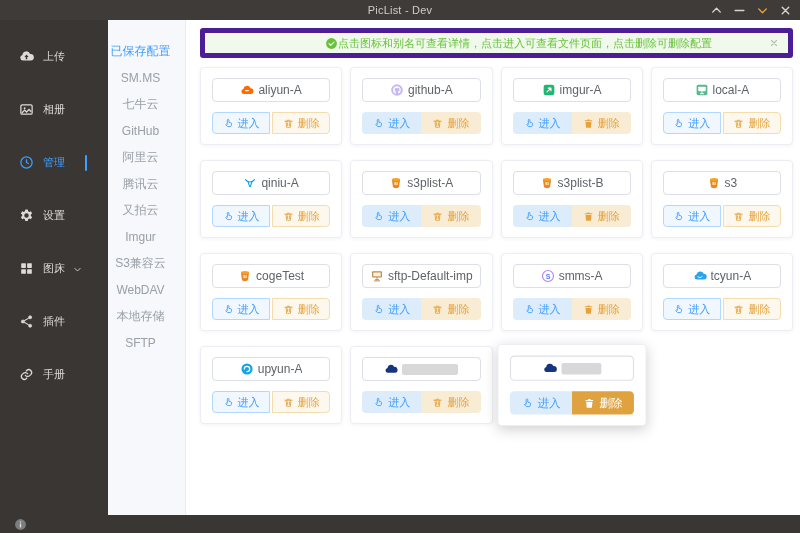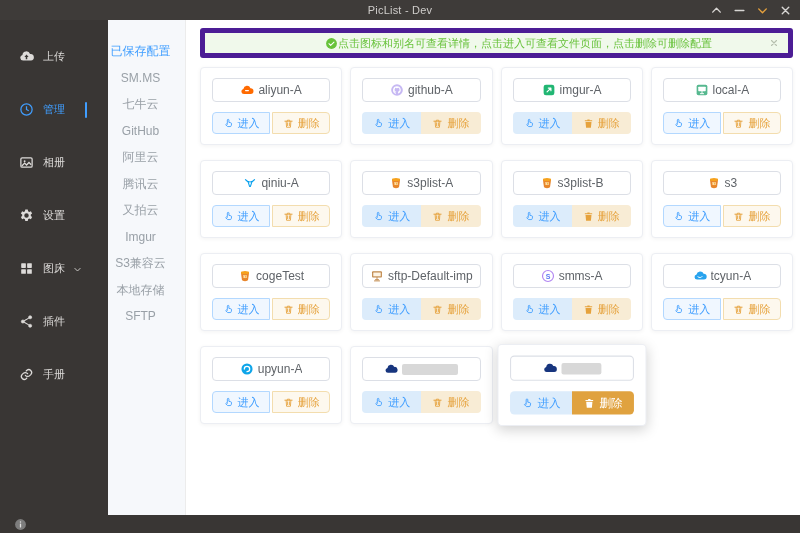--- a/index.html
+++ b/index.html
@@ -110,39 +110,39 @@
     <nav class="sidebar" id="sidebar">
         <div class="side-item">
           <span class="s-icon">
             <svg viewBox="0 0 24 24">
               <path fill="currentColor" d="M19.2 18.5H6.5a4.6 4.6 0 0 1-1-9.05A6.3 6.3 0 0 1 17.7 8a5.3 5.3 0 0 1 1.5 10.5z"></path>
               <path d="M12 8.6l-3.4 4h2.2v3.6h2.4v-3.6h2.2z" fill="#393634"></path>
             </svg>
           </span>
           <span class="s-label">上传</span>
         </div>
-        <div class="side-item active">
-          <span class="s-icon">
-            <svg viewBox="0 0 24 24" fill="none" stroke="currentColor" stroke-width="2">
-              <circle cx="12" cy="12" r="9"></circle>
-              <path d="M12 6.8v5.2l3.6 2.1"></path>
-            </svg>
-          </span>
-          <span class="s-label">管理</span>
-          <span class="s-bar"></span>
-        </div>
         <div class="side-item">
           <span class="s-icon">
             <svg viewBox="0 0 24 24" fill="none" stroke="currentColor" stroke-width="2">
               <rect x="3" y="4.5" width="18" height="15" rx="2"></rect>
               <circle cx="9" cy="10" r="1.5" fill="currentColor" stroke="none"></circle>
               <path d="M4.5 17.5l4.5-4.5 3 3 4-4 3.5 3.5"></path>
             </svg>
           </span>
           <span class="s-label">相册</span>
+        </div>
+        <div class="side-item active">
+          <span class="s-icon">
+            <svg viewBox="0 0 24 24" fill="none" stroke="currentColor" stroke-width="2">
+              <circle cx="12" cy="12" r="9"></circle>
+              <path d="M12 6.8v5.2l3.6 2.1"></path>
+            </svg>
+          </span>
+          <span class="s-label">管理</span>
+          <span class="s-bar"></span>
         </div>
         <div class="side-item">
           <span class="s-icon">
             <svg viewBox="0 0 24 24" fill="currentColor">
               <path fill-rule="evenodd" d="M10 2.5h4l.5 2.7 1.9 1.1 2.6-1 2 3.4-2.1 1.8v2.2l2.1 1.8-2 3.4-2.6-1-1.9 1.1-.5 2.7h-4l-.5-2.7-1.9-1.1-2.6 1-2-3.4 2.1-1.8v-2.2L3 8.7l2-3.4 2.6 1 1.9-1.1zM12 8.4a3.6 3.6 0 1 0 0 7.2 3.6 3.6 0 0 0 0-7.2z"></path>
             </svg>
           </span>
           <span class="s-label">设置</span>
         </div>
         <div class="side-item">
@@ -185,20 +185,21 @@
     <nav class="subsidebar" id="subsidebar">
         <div class="sub-item active">已保存配置</div>
         <div class="sub-item">SM.MS</div>
         <div class="sub-item">七牛云</div>
         <div class="sub-item">GitHub</div>
         <div class="sub-item">阿里云</div>
         <div class="sub-item">腾讯云</div>
         <div class="sub-item">又拍云</div>
         <div class="sub-item">Imgur</div>
         <div class="sub-item">S3兼容云</div>
+        <div class="sub-item">WebDAV</div>
         <div class="sub-item">本地存储</div>
         <div class="sub-item">SFTP</div>
       </nav>
 
     <main class="main">
       <div class="notice">
         <span class="n-icon">
             <svg viewBox="0 0 24 24">
               <circle cx="12" cy="12" r="10" fill="#67c23a"></circle>
               <path d="M7.3 12.4l3.1 3.1 6.2-6.2" stroke="#fff" stroke-width="2" fill="none" stroke-linecap="round" stroke-linejoin="round"></path>

